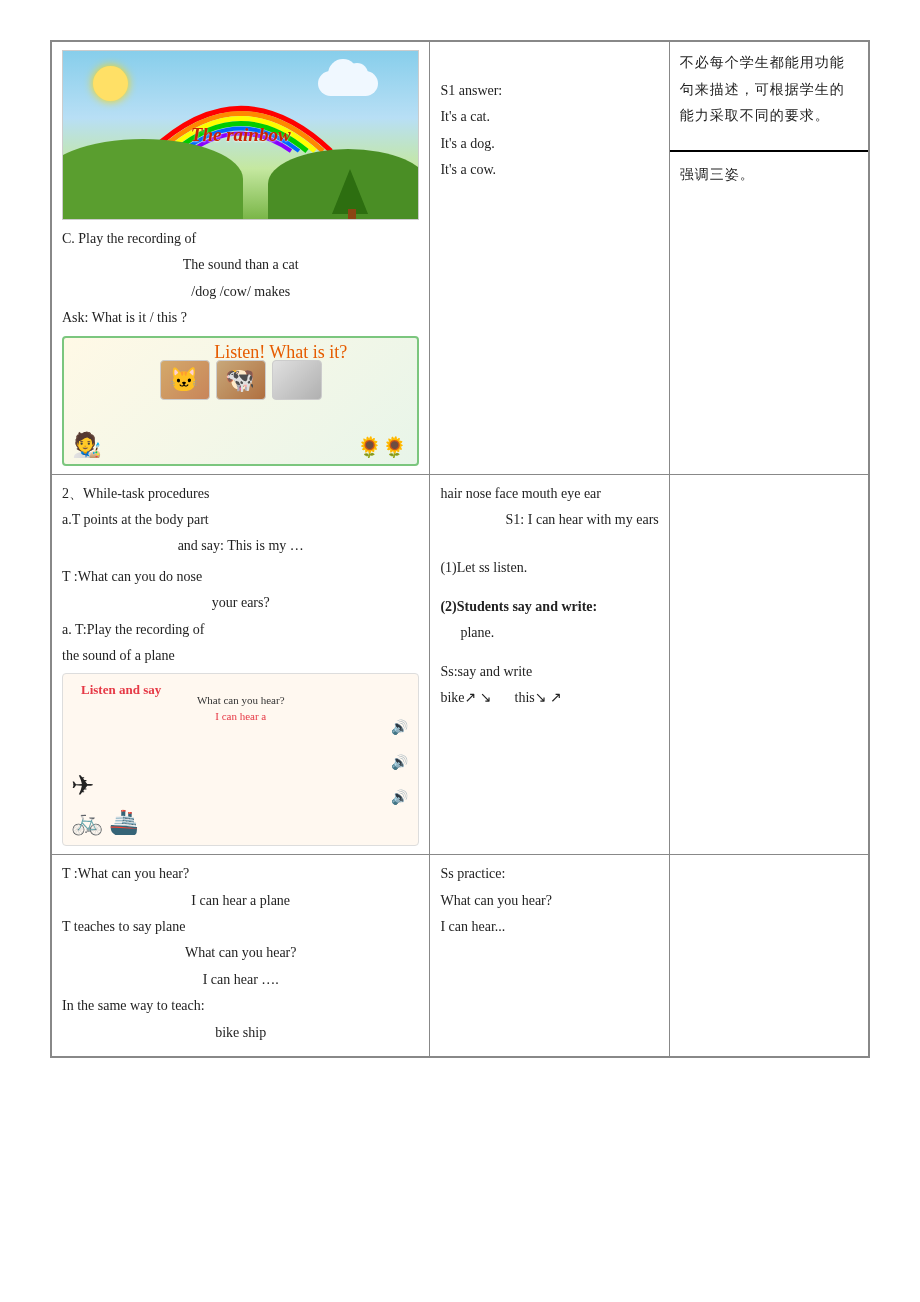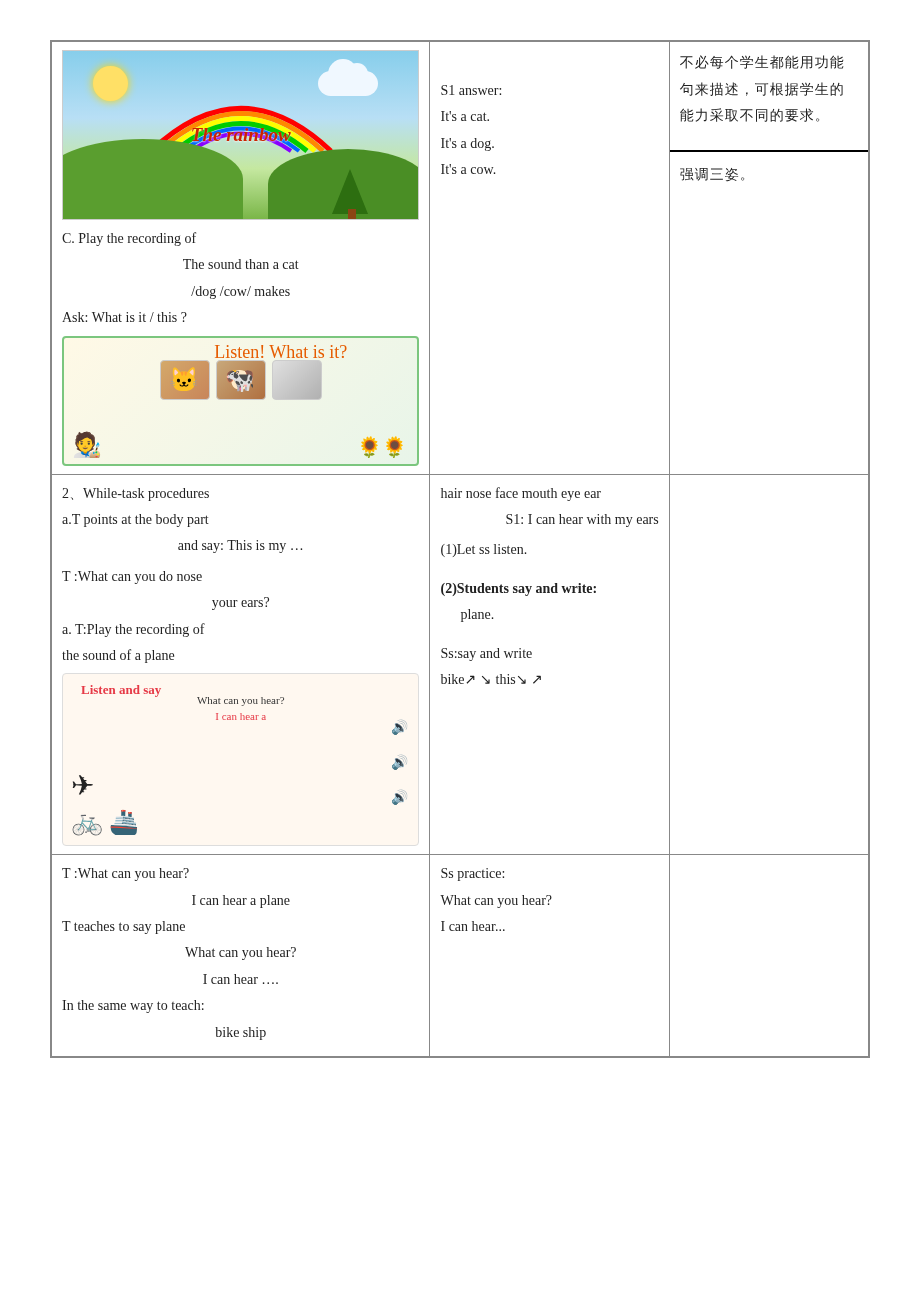--- a/index.html
+++ b/index.html
@@ -249,21 +249,21 @@
       border: 1px solid #888;
       vertical-align: top;
       padding: 8px 10px;
     }
     .td-col1 { width: 380px; }
     .td-col2 { width: 240px; }
     .td-col3 { width: 200px; }
 
     .bike-ship-line {
       display: flex;
-      gap: 4px;
+      gap: 23px;
       margin-top: 4px;
     }
   </style>
 </head>
 <body>
 
 <div class="page">
   <table class="full-table">
 
     <tbody>
@@ -354,21 +354,21 @@
             <span>🔊</span>
             <span>🔊</span>
             <span>🔊</span>
           </div>
         </div>
       </td>
       <td class="td-col2">
         <div class="text-block">
           <p>hair  nose  face  mouth  eye  ear</p>
           <p style="margin-top:0;text-align:right;">S1: I can hear with my ears</p>
-          <p style="margin-top:8px;">(1)Let ss listen.</p>
+          <p style="margin-top:26px;">(1)Let ss listen.</p>
           <p style="margin-top:16px;font-weight:bold;">(2)Students say and write:</p>
           <p style="margin-left:20px;">plane.</p>
           <p style="margin-top:16px;">Ss:say and write</p>
           <div class="bike-ship-line">
             <span>bike↗ ↘ </span>
             <span> this↘ ↗</span>
           </div>
         </div>
       </td>
       <td class="td-col3">

